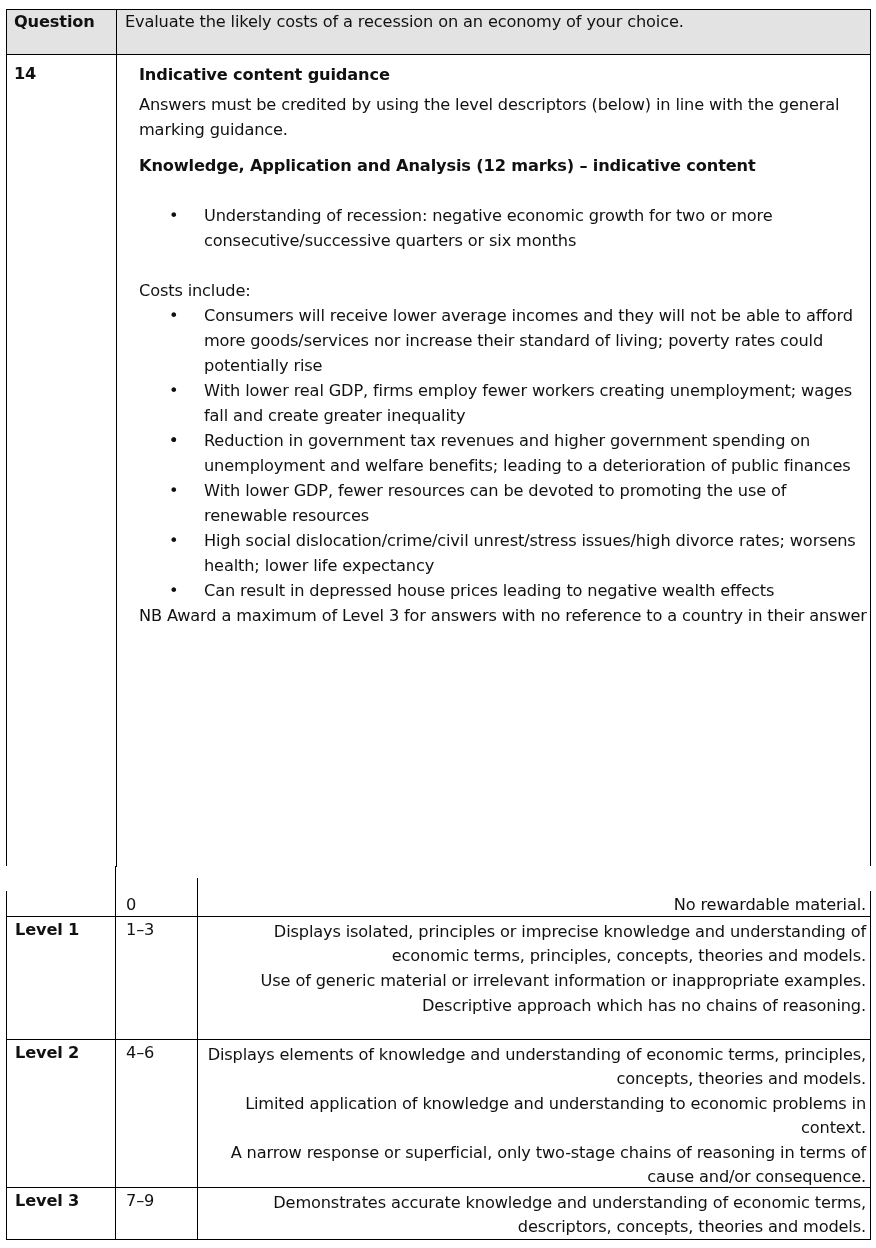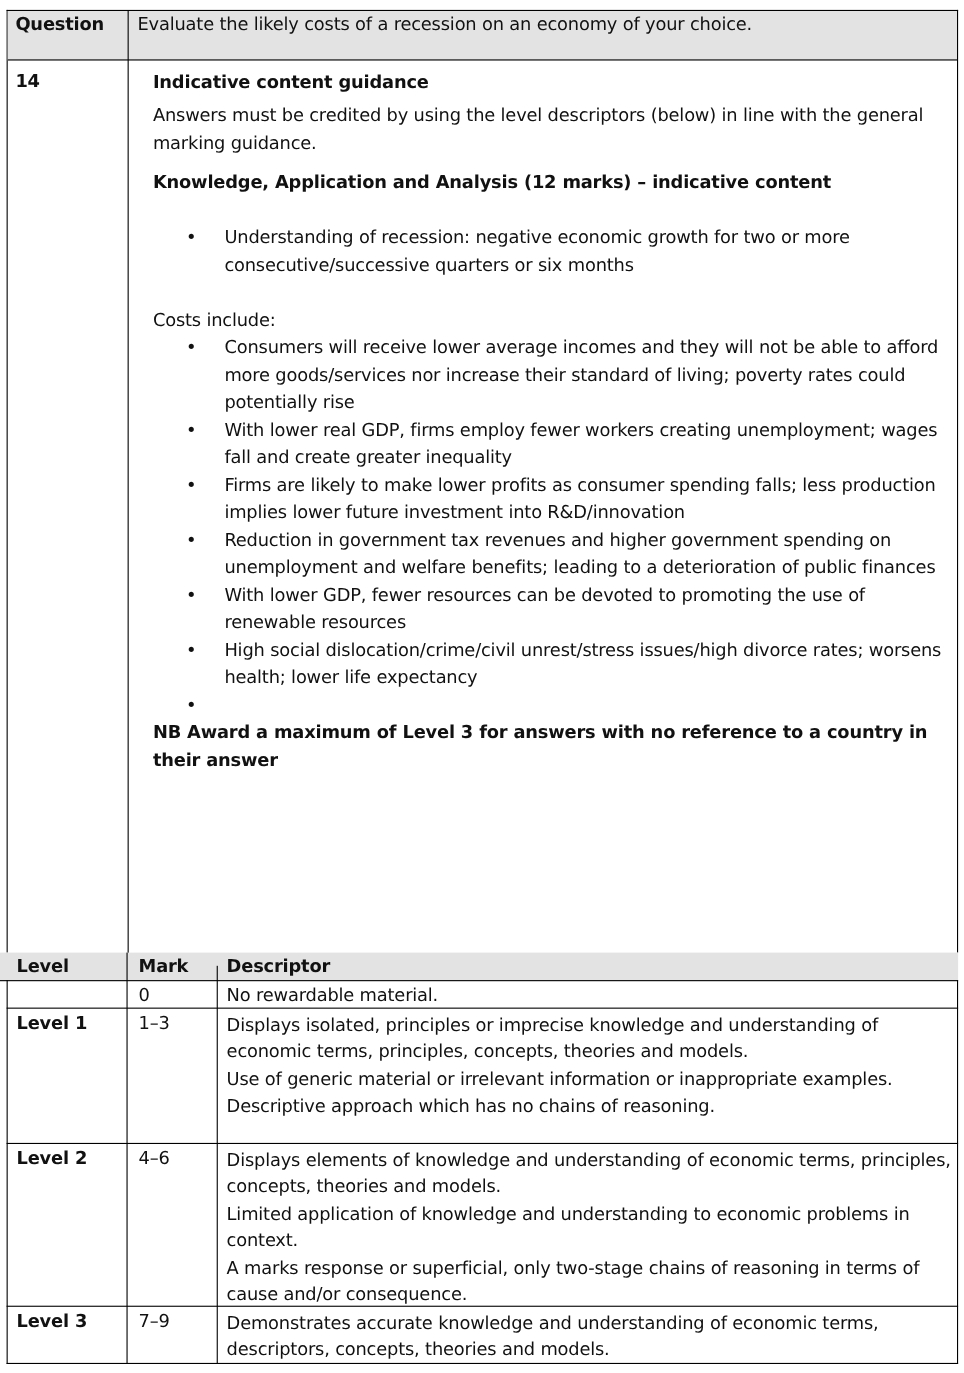--- a/index.html
+++ b/index.html
@@ -103,22 +103,21 @@
       top: 0;
     }
     .first-bullets {
       margin-top: 25px !important;
     }
     .costs-label {
       margin-top: 25px;
       line-height: 25px;
     }
     .nb-note {
-      margin-top: 25px;
-      font-weight: bold;
+      font-weight: normal;
       line-height: 25px;
     }
 
     
     .ltable {
       position: absolute;
       left: 0;
       top: 866px;
       width: 871px;
       height: 374px;
@@ -185,20 +184,21 @@
     }
     .lrow-desc {
       position: absolute;
       left: 200px;
       top: 3px;
       width: 660px;
       line-height: 24px;
     }
     .lrow-desc p {
       margin: 0 0 1px 0;
+      text-align: right;
     }
   </style>
 </head>
 <body>
 
 <div class="page">
 
   <div class="qtable">
     <div class="qhead">
       <span class="qhead-label">Question</span>
@@ -226,49 +226,44 @@
         <li>
           <span class="bullet">•</span>
           <span>Consumers will receive lower average incomes and they will not be able to afford more goods/services nor increase their standard of living; poverty rates could potentially rise</span>
         </li>
         <li>
           <span class="bullet">•</span>
           <span>With lower real GDP, firms employ fewer workers creating unemployment; wages fall and create greater inequality</span>
         </li>
         <li>
           <span class="bullet">•</span>
-          <span>Firms are likely to make lower profits as consumer spending falls; less production implies lower future investment into R&amp;D/innovation</span>
         </li>
         <li>
           <span class="bullet">•</span>
           <span>Reduction in government tax revenues and higher government spending on unemployment and welfare benefits; leading to a deterioration of public finances</span>
         </li>
         <li>
           <span class="bullet">•</span>
           <span>With lower GDP, fewer resources can be devoted to promoting the use of renewable resources</span>
         </li>
         <li>
           <span class="bullet">•</span>
           <span>High social dislocation/crime/civil unrest/stress issues/high divorce rates; worsens health; lower life expectancy</span>
         </li>
         <li>
           <span class="bullet">•</span>
+          <span>Can result in depressed house prices leading to negative wealth effects</span>
         </li>
       </ul>
 
       <div class="nb-note">NB Award a maximum of Level 3 for answers with no reference to a country in their answer</div>
     </div>
   </div>
 
   <div class="ltable">
-    <div class="lhead">
-      <span class="lhead-cell" style="left:15px;">Level</span>
-      <span class="lhead-cell" style="left:126px;">Mark</span>
-      <span class="lhead-cell" style="left:206px;">Descriptor</span>
-    </div>
 
     <div class="lframe"></div>
     <div class="ldiv1"></div>
     <div class="ldiv2"></div>
 
     <div class="lrow" style="top:26px;height:25px;">
       <span class="lrow-level"></span>
       <span class="lrow-mark">0</span>
       <div class="lrow-desc" style="top:1px;">
         <p>No rewardable material.</p>
@@ -284,21 +279,21 @@
         <p>Descriptive approach which has no chains of reasoning.</p>
       </div>
     </div>
 
     <div class="lrow" style="top:174px;height:148px;">
       <span class="lrow-level">Level 2</span>
       <span class="lrow-mark">4–6</span>
       <div class="lrow-desc">
         <p>Displays elements of knowledge and understanding of economic terms, principles, concepts, theories and models.</p>
         <p>Limited application of knowledge and understanding to economic problems in context.</p>
-        <p>A marks response or superficial, only two-stage chains of reasoning in terms of cause and/or consequence.</p>
+        <p>A narrow response or superficial, only two-stage chains of reasoning in terms of cause and/or consequence.</p>
       </div>
     </div>
 
     <div class="lrow last" style="top:322px;height:52px;">
       <span class="lrow-level">Level 3</span>
       <span class="lrow-mark">7–9</span>
       <div class="lrow-desc">
         <p>Demonstrates accurate knowledge and understanding of economic terms, descriptors, concepts, theories and models.</p>
       </div>
     </div>

